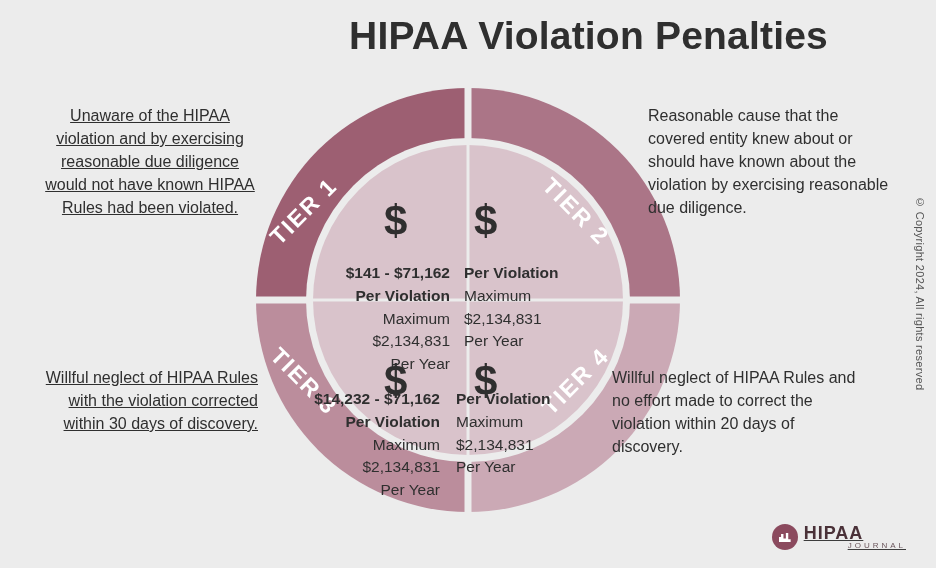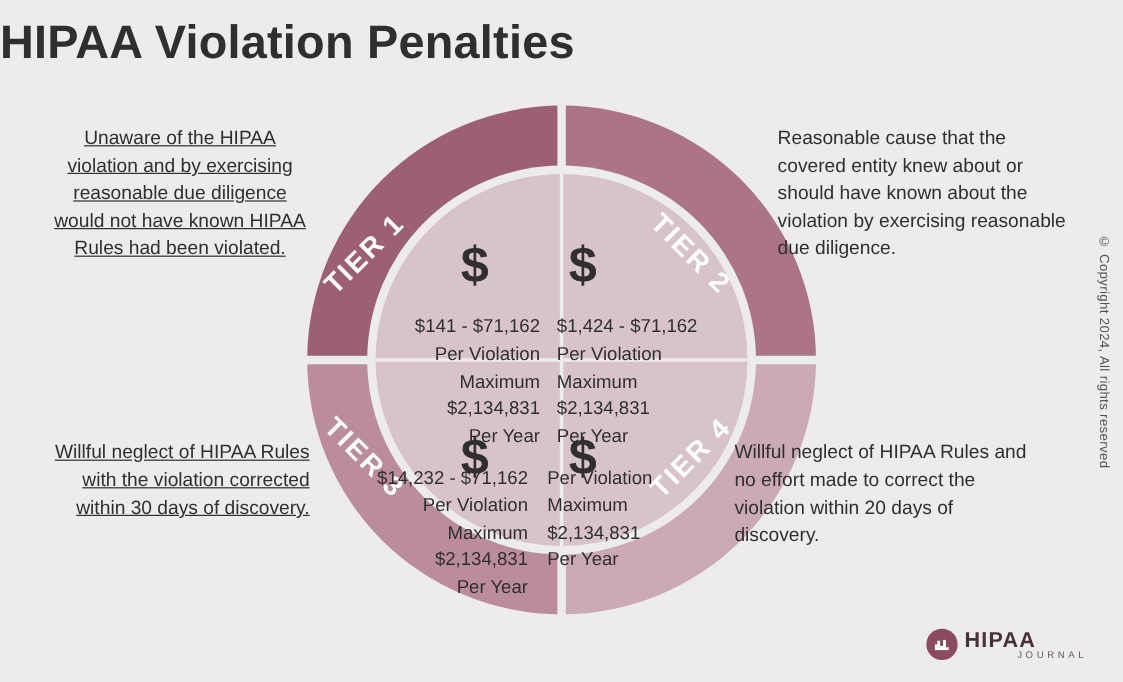--- a/index.html
+++ b/index.html
@@ -13,21 +13,21 @@
     font-family: "Liberation Sans", sans-serif;
     color: #3d3d3d;
     overflow: hidden;
     position: relative;
   }
   #page-title {
     position: absolute;
     top: 14px;
     left: 0;
     width: 828px;
-    text-align: left;
+    text-align: right;
     font-size: 39px;
     font-weight: bold;
     color: #2f2f2f;
     letter-spacing: 0.2px;
   }
 
   
   #donut-wrap {
     position: absolute;
     left: 246px;
@@ -67,21 +67,21 @@
   #dollar-4 { left: 228px; top: 282px; }
 
   
   .amounts {
     position: absolute;
     font-size: 15.5px;
     line-height: 1.47;
     color: #2f2f2f;
     width: 150px;
   }
-  .amounts .lead { font-weight: normal; }
+  .amounts .lead { font-weight: bold; }
   #amounts-1 { left: 54px;  top: 184px; text-align: right; }
   #amounts-2 { left: 218px; top: 184px; text-align: left; }
   #amounts-3 { left: 44px;  top: 310px; text-align: right; }
   #amounts-4 { left: 210px; top: 310px; text-align: left; }
 
   
   .desc {
     position: absolute;
     font-size: 16px;
     line-height: 1.44;
@@ -103,20 +103,21 @@
     letter-spacing: 0.3px;
   }
 
   
   #logo {
     position: absolute;
     right: 30px;
     bottom: 18px;
     display: flex;
     gap: 6px;
+    text-decoration: underline;
   }
   #logo .mark {
     width: 26px;
     height: 26px;
     border-radius: 50%;
     background: #8b4a5e;
     position: relative;
     flex: none;
   }
   #logo .mark::after {
@@ -185,21 +186,20 @@
 
   <div class="amounts" id="amounts-1">
     <div class="lead">$141 - $71,162</div>
     <div class="lead">Per Violation</div>
     <div>Maximum</div>
     <div>$2,134,831</div>
     <div>Per Year</div>
   </div>
 
   <div class="amounts" id="amounts-2">
-    <div class="lead">$1,424 - $71,162</div>
     <div class="lead">Per Violation</div>
     <div>Maximum</div>
     <div>$2,134,831</div>
     <div>Per Year</div>
   </div>
 
   <div class="amounts" id="amounts-3">
     <div class="lead">$14,232 - $71,162</div>
     <div class="lead">Per Violation</div>
     <div>Maximum</div>

